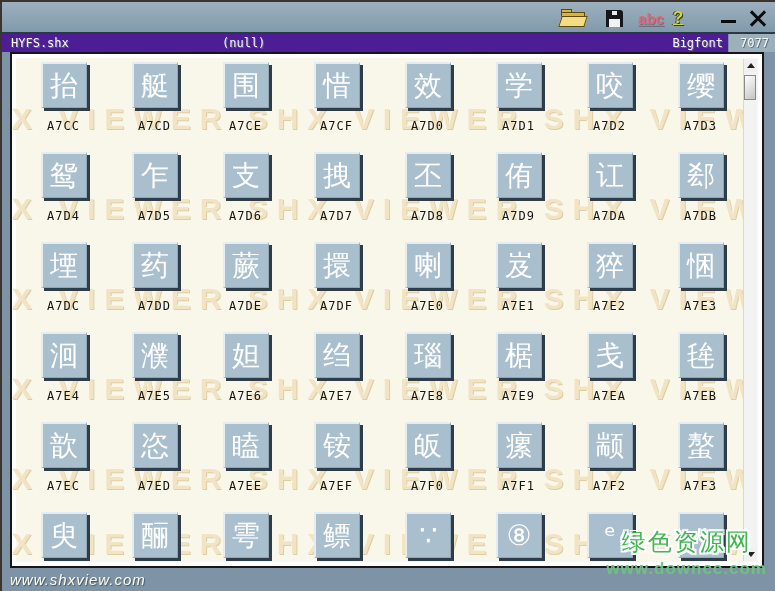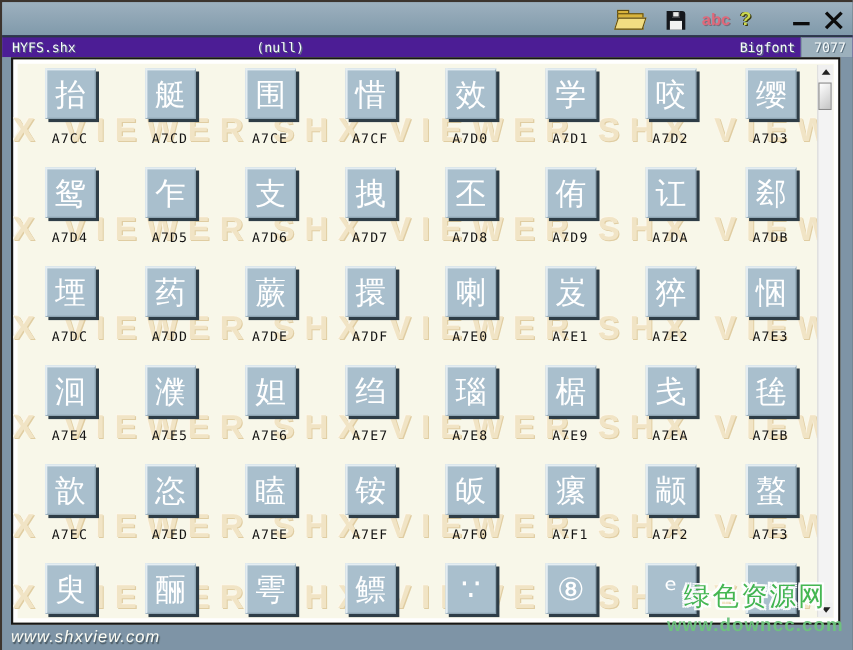--- a/index.html
+++ b/index.html
@@ -7,21 +7,21 @@
   #window{position:absolute;inset:0;background:#8096a8;
     border-top:2px solid #3c342e;border-left:2px solid #3c342e;box-sizing:border-box;}
 
   
   #titlebar{position:absolute;left:0;top:0;right:0;height:30px;
     background:linear-gradient(#9db0be,#809aab);overflow:hidden;}
   #title-text{position:absolute;left:7px;top:1px;font-size:24px;font-weight:bold;font-style:italic;
     letter-spacing:2px;color:#eee8cd;
     text-shadow:0 0 1px #fffbe0,1px 1px 0 #6a7e8e,2px 2px 3px rgba(20,30,40,.55);}
   .tb-btn{position:absolute;top:6px;width:26px;height:20px;background:none;border:none;
-    padding:0;cursor:pointer;}
+    padding:0;cursor:pointer;text-decoration:underline;}
   
   #open-btn{left:558px;}
   .folder-back{position:absolute;left:1px;top:4px;width:22px;height:13px;background:#d9b43c;
     border:1px solid #5d4a12;}
   .folder-tab{position:absolute;left:1px;top:1px;width:9px;height:5px;background:#d9b43c;
     border:1px solid #5d4a12;}
   .folder-front{position:absolute;left:0px;top:8px;width:24px;height:9px;background:#f2dd82;
     border:1px solid #5d4a12;transform:skewX(-18deg);}
   
   #save-btn{left:601px;}
@@ -39,21 +39,21 @@
   #close-btn{left:744px;width:24px;}
   .x-bar{position:absolute;left:2px;top:9px;width:20px;height:3px;background:#0c0c0c;}
   .x-bar.a{transform:rotate(45deg);} .x-bar.b{transform:rotate(-45deg);}
 
   
   #statusbar{position:absolute;left:0;top:30px;right:0;height:20px;background:#4c1d95;
     border-top:2px solid #2a3a44;box-sizing:border-box;
     font-family:"DejaVu Sans Mono","Liberation Mono",monospace;font-size:12px;color:#f6fafa;
     text-shadow:1px 1px 0 #5d7280;}
   #status-file{position:absolute;left:9px;top:2px;}
-  #status-null{position:absolute;left:231px;top:2px;}
+  #status-null{position:absolute;left:220px;top:2px;}
   #status-type{position:absolute;right:52px;top:2px;}
   #status-count-box{position:absolute;right:0;top:0;bottom:0;width:46px;border-left:1px solid #7e94a1;
     background:#9cb0bc;}
   #status-count{position:absolute;right:6px;top:2px;}
 
   
   #frame{position:absolute;left:0;top:50px;right:0;bottom:0;background:#7e94a6;}
   #client{position:absolute;left:8px;top:0px;right:11px;bottom:23px;background:#f8f7e9;
     border:2px solid #161616;box-shadow:inset 0 0 0 4px #ffffff;overflow:hidden;}
 

